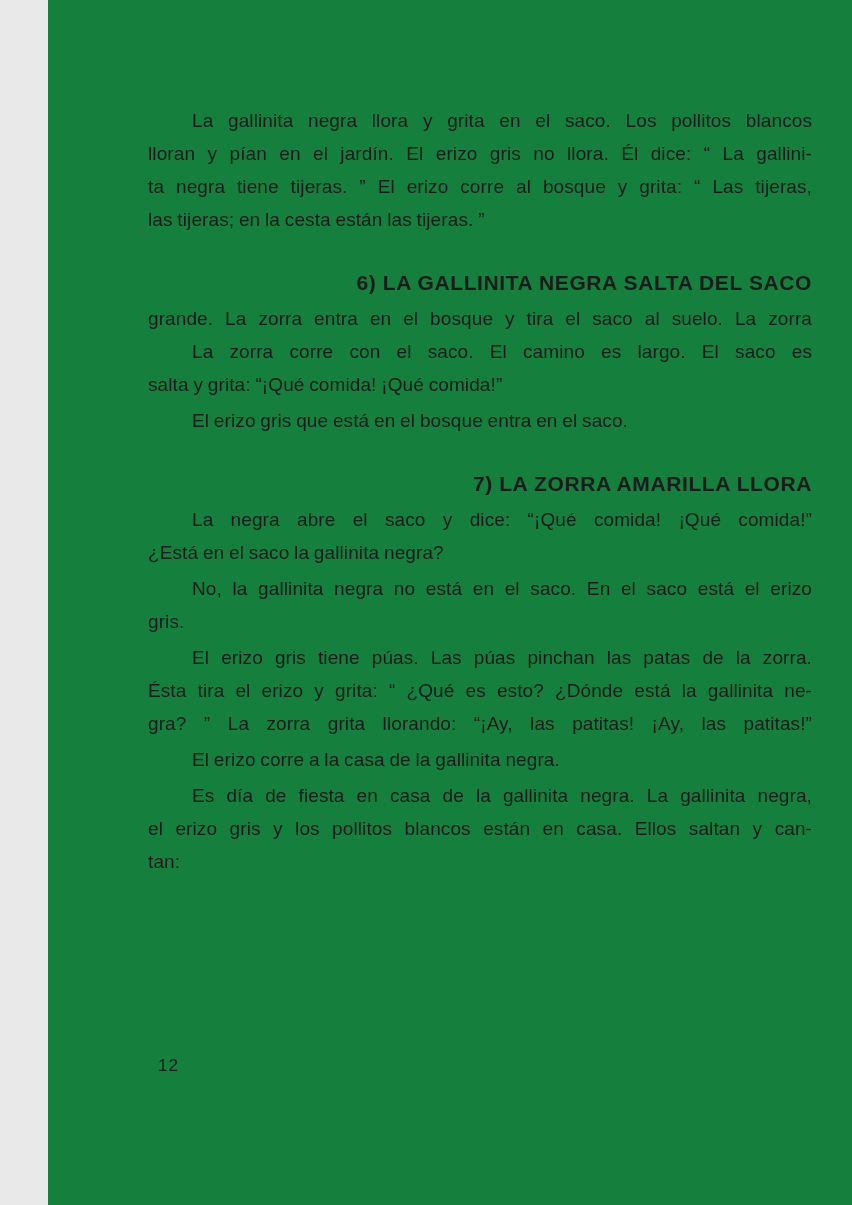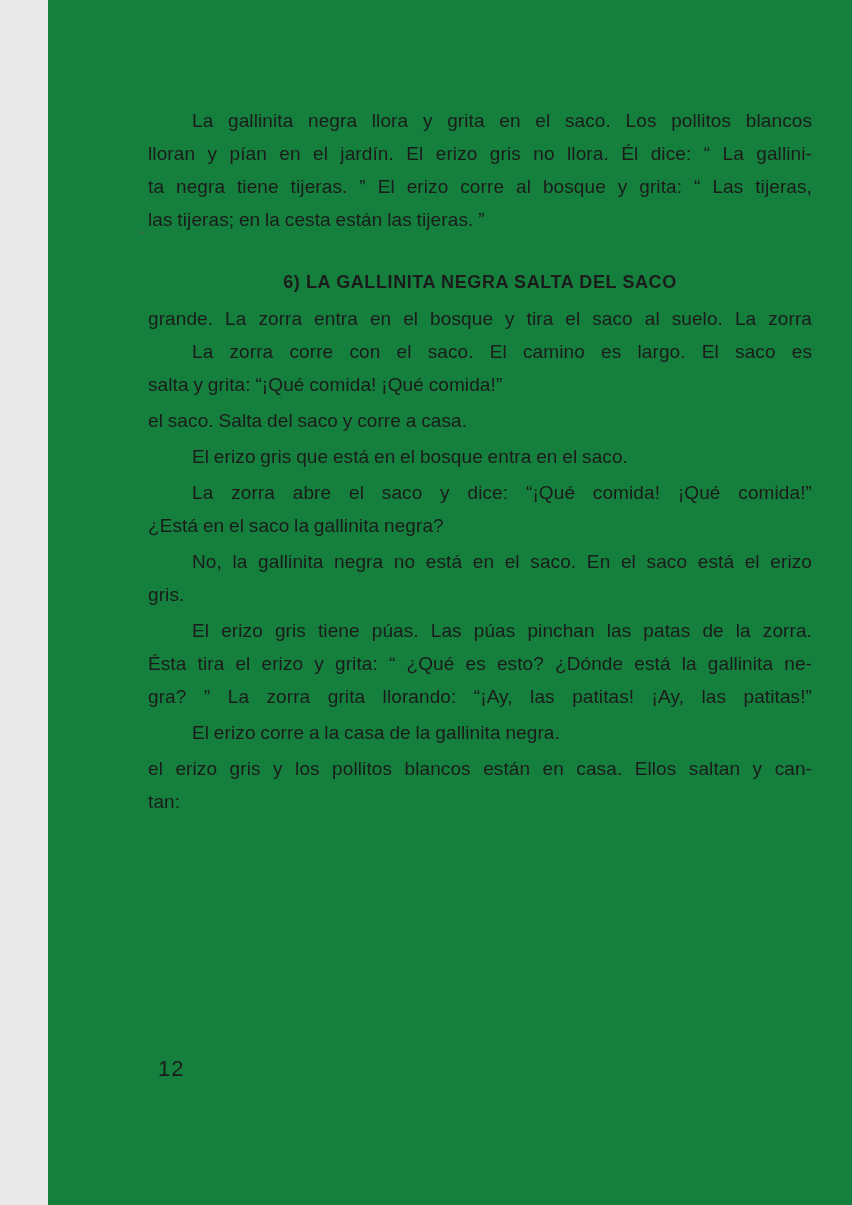--- a/index.html
+++ b/index.html
@@ -40,31 +40,31 @@
   }
   .line.short {
     text-align: left;
     text-align-last: left;
   }
   .line.first {
     text-indent: 44px;
   }
   .heading {
     margin: 30px 0 3px 0;
-    text-align: center;
+    text-align: right;
     font-weight: bold;
-    font-size: 18px;
+    font-size: 21px;
     letter-spacing: 0.6px;
     line-height: 33px;
   }
   .page-number {
     position: absolute;
     left: 110px;
     top: 1056px;
-    font-size: 22px;
+    font-size: 17px;
     letter-spacing: 1px;
   }
   .scan-artifact {
     position: absolute;
     left: 92px;
     top: 231px;
     width: 3px;
     height: 3px;
     background: #555;
     border-radius: 50%;
@@ -88,49 +88,50 @@
 
     <h2 class="heading">6) LA GALLINITA NEGRA SALTA DEL SACO</h2>
 
     <section class="para">
       <div class="line">grande. La zorra entra en el bosque y tira el saco al suelo. La zorra</div>
       <div class="line first">La zorra corre con el saco. El camino es largo. El saco es</div>
       <div class="line short">salta y grita: “¡Qué comida!  ¡Qué comida!”</div>
     </section>
 
     <section class="para">
-      <div class="line short">el saco. Salta del saco y corre a casa.</div>
     </section>
 
     <section class="para">
       <div class="line first short">El erizo gris que está en el bosque entra en el saco.</div>
     </section>
 
+    <h2 class="heading">7) LA ZORRA AMARILLA LLORA</h2>
 
     <section class="para">
-      <div class="line first">La zorra abre el saco y dice: “¡Qué comida!  ¡Qué comida!”</div>
+      <div class="line first">La negra abre el saco y dice: “¡Qué comida!  ¡Qué comida!”</div>
       <div class="line short">¿Está en el saco la gallinita negra?</div>
     </section>
 
     <section class="para">
       <div class="line first">No,  la gallinita negra no está en el saco. En el saco está el erizo</div>
       <div class="line short">gris.</div>
     </section>
 
     <section class="para">
       <div class="line first">El erizo gris tiene púas. Las púas pinchan las patas de la zorra.</div>
       <div class="line">Ésta tira el erizo y grita: “ ¿Qué es esto? ¿Dónde está la gallinita ne-</div>
       <div class="line">gra? ” La zorra grita llorando: “¡Ay, las patitas!  ¡Ay, las patitas!”</div>
     </section>
 
     <section class="para">
       <div class="line first short">El erizo corre a la casa de la gallinita negra.</div>
     </section>
 
     <section class="para">
+      <div class="line first">Es día de fiesta en casa de la gallinita negra. La gallinita negra,</div>
       <div class="line">el erizo gris y los pollitos blancos están en casa. Ellos saltan y can-</div>
       <div class="line short">tan:</div>
     </section>
 
   </main>
 
   <div class="page-number">12</div>
 </div>
 
 </body></html>

